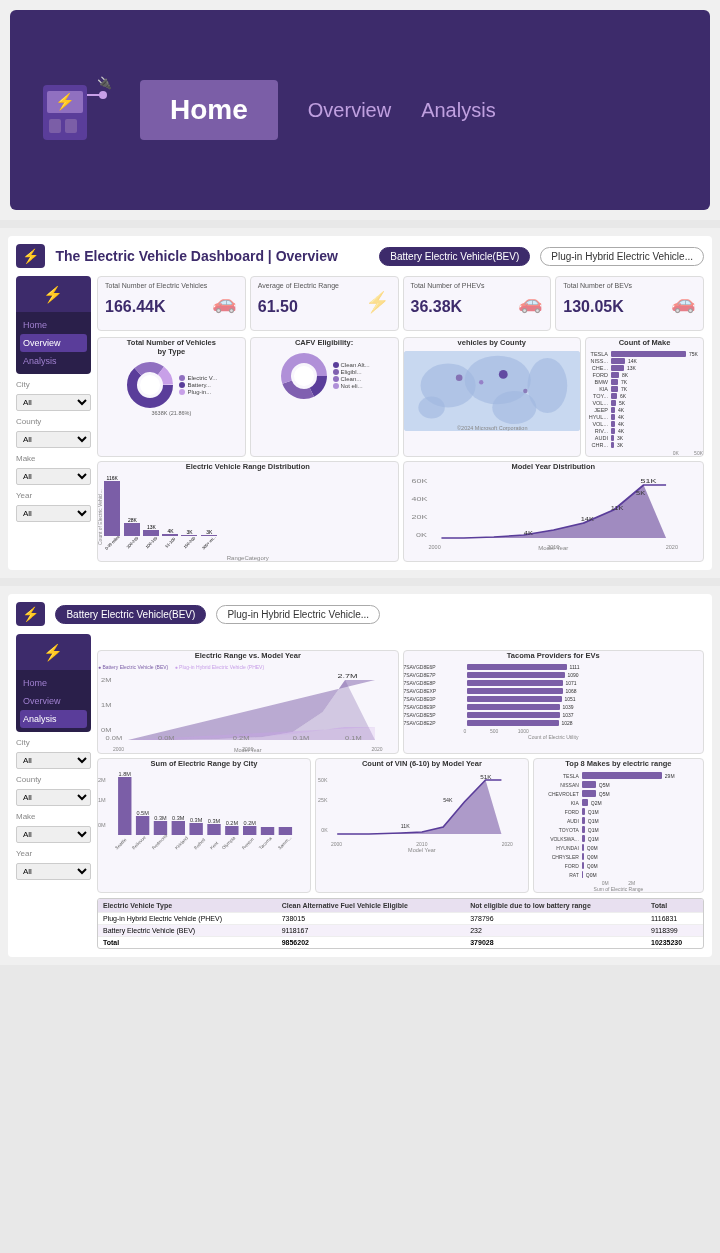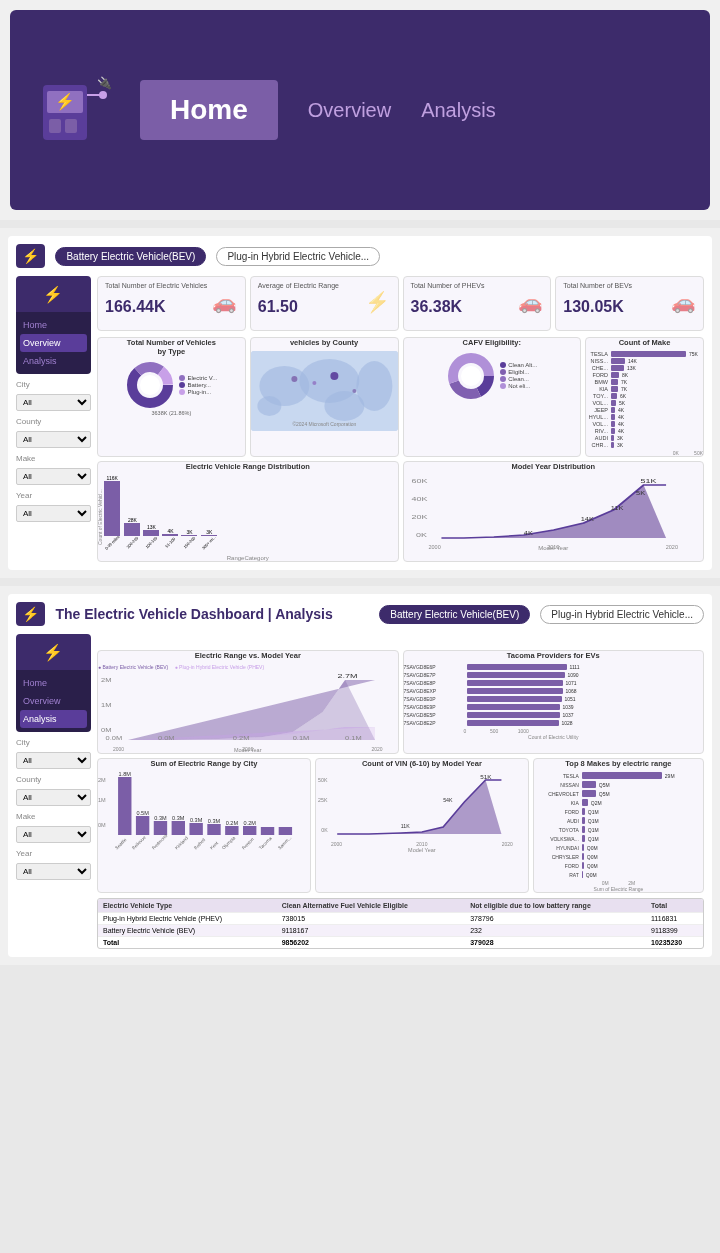--- a/index.html
+++ b/index.html
@@ -376,20 +376,21 @@
     </div>
   </div>
 </div>
 
 <div class="section-overview">
   <div class="dashboard-panel">
     <div class="panel-header">
       <div style="background:#3d2b6b;border-radius:4px;padding:4px 6px;display:flex;align-items:center;">
         <span style="color:white;font-size:14px;">⚡</span>
       </div>
+      <div class="panel-title">The Electric Vehicle Dashboard | Overview</div>
       <button class="filter-btn active">Battery Electric Vehicle(BEV)</button>
       <button class="filter-btn">Plug-in Hybrid Electric Vehicle...</button>
     </div>
 
     <div class="overview-body">
 
       <div class="sidebar">
         <div class="sidebar-icon-area">
           <span style="color:white;font-size:16px;">⚡</span>
         </div>
@@ -472,41 +473,20 @@
                 <div class="legend-item">
                   <div class="legend-dot" style="background:#c8a0e8;"></div>
                   <span>Plug-in...</span>
                 </div>
               </div>
             </div>
             <div style="font-size:5.5px;color:#666;text-align:center;">3638K (21.86%)</div>
           </div>
 
           <div class="chart-card">
-            <div class="chart-title">vehicles by County</div>
-            <div class="map-placeholder">
-              <svg width="100%" height="100%" viewBox="0 0 160 80" preserveAspectRatio="xMidYMid slice">
-                <rect width="160" height="80" fill="#c8d8f0"></rect>
-
-                <ellipse cx="40" cy="35" rx="25" ry="20" fill="#a0b8e0" opacity="0.6"></ellipse>
-                <ellipse cx="85" cy="30" rx="30" ry="22" fill="#a0b8e0" opacity="0.6"></ellipse>
-                <ellipse cx="100" cy="55" rx="20" ry="15" fill="#a0b8e0" opacity="0.6"></ellipse>
-                <ellipse cx="130" cy="35" rx="18" ry="25" fill="#a0b8e0" opacity="0.6"></ellipse>
-                <ellipse cx="25" cy="55" rx="12" ry="10" fill="#a0b8e0" opacity="0.6"></ellipse>
-
-                <circle cx="50" cy="28" r="3" fill="#7b5ea7" opacity="0.8"></circle>
-                <circle cx="70" cy="32" r="2" fill="#9070c0" opacity="0.8"></circle>
-                <circle cx="90" cy="25" r="4" fill="#5a3d9a" opacity="0.9"></circle>
-                <circle cx="110" cy="40" r="2" fill="#7b5ea7" opacity="0.7"></circle>
-                <text x="80" y="75" text-anchor="middle" font-size="5" fill="#888">©2024 Microsoft Corporation</text>
-              </svg>
-            </div>
-          </div>
-
-          <div class="chart-card">
             <div class="chart-title">CAFV Eligibility:</div>
             <div class="donut-area">
               <svg width="50" height="50" viewBox="0 0 50 50">
                 <circle cx="25" cy="25" r="18" fill="none" stroke="#5a3d9a" stroke-width="10" stroke-dasharray="20 93"></circle>
                 <circle cx="25" cy="25" r="18" fill="none" stroke="#8060b0" stroke-width="10" stroke-dasharray="30 83" stroke-dashoffset="-20"></circle>
                 <circle cx="25" cy="25" r="18" fill="none" stroke="#b090d8" stroke-width="10" stroke-dasharray="63 50" stroke-dashoffset="-50"></circle>
                 <circle cx="25" cy="25" r="10" fill="white"></circle>
               </svg>
               <div class="donut-legend">
                 <div class="legend-item">
@@ -522,20 +502,41 @@
                   <span>Clean...</span>
                 </div>
                 <div class="legend-item">
                   <div class="legend-dot" style="background:#b090d8;"></div>
                   <span>Not eli...</span>
                 </div>
               </div>
             </div>
           </div>
 
+          <div class="chart-card">
+            <div class="chart-title">vehicles by County</div>
+            <div class="map-placeholder">
+              <svg width="100%" height="100%" viewBox="0 0 160 80" preserveAspectRatio="xMidYMid slice">
+                <rect width="160" height="80" fill="#c8d8f0"></rect>
+
+                <ellipse cx="40" cy="35" rx="25" ry="20" fill="#a0b8e0" opacity="0.6"></ellipse>
+                <ellipse cx="85" cy="30" rx="30" ry="22" fill="#a0b8e0" opacity="0.6"></ellipse>
+                <ellipse cx="100" cy="55" rx="20" ry="15" fill="#a0b8e0" opacity="0.6"></ellipse>
+                <ellipse cx="130" cy="35" rx="18" ry="25" fill="#a0b8e0" opacity="0.6"></ellipse>
+                <ellipse cx="25" cy="55" rx="12" ry="10" fill="#a0b8e0" opacity="0.6"></ellipse>
+
+                <circle cx="50" cy="28" r="3" fill="#7b5ea7" opacity="0.8"></circle>
+                <circle cx="70" cy="32" r="2" fill="#9070c0" opacity="0.8"></circle>
+                <circle cx="90" cy="25" r="4" fill="#5a3d9a" opacity="0.9"></circle>
+                <circle cx="110" cy="40" r="2" fill="#7b5ea7" opacity="0.7"></circle>
+                <text x="80" y="75" text-anchor="middle" font-size="5" fill="#888">©2024 Microsoft Corporation</text>
+              </svg>
+            </div>
+          </div>
+
           <div class="chart-card" style="overflow-y:auto;max-height:140px;">
             <div class="chart-title">Count of Make</div>
             <div class="hbar-chart">
               <div class="hbar-row">
                 <div class="hbar-label">TESLA</div>
                 <div class="hbar" style="width:75px;"></div>
                 <div class="hbar-val">75K</div>
               </div>
               <div class="hbar-row">
                 <div class="hbar-label">NISS...</div>
@@ -682,21 +683,20 @@
     </div>
   </div>
 </div>
 
 <div class="section-analysis">
   <div class="dashboard-panel">
     <div class="panel-header">
       <div style="background:#3d2b6b;border-radius:4px;padding:4px 6px;display:flex;align-items:center;">
         <span style="color:white;font-size:14px;">⚡</span>
       </div>
-      <div class="panel-title">The Electric Vehicle Dashboard | Analysis</div>
       <button class="filter-btn active">Battery Electric Vehicle(BEV)</button>
       <button class="filter-btn">Plug-in Hybrid Electric Vehicle...</button>
     </div>
 
     <div style="display:flex;gap:6px;">
 
       <div class="sidebar">
         <div class="sidebar-icon-area">
           <span style="color:white;font-size:16px;">⚡</span>
         </div>

